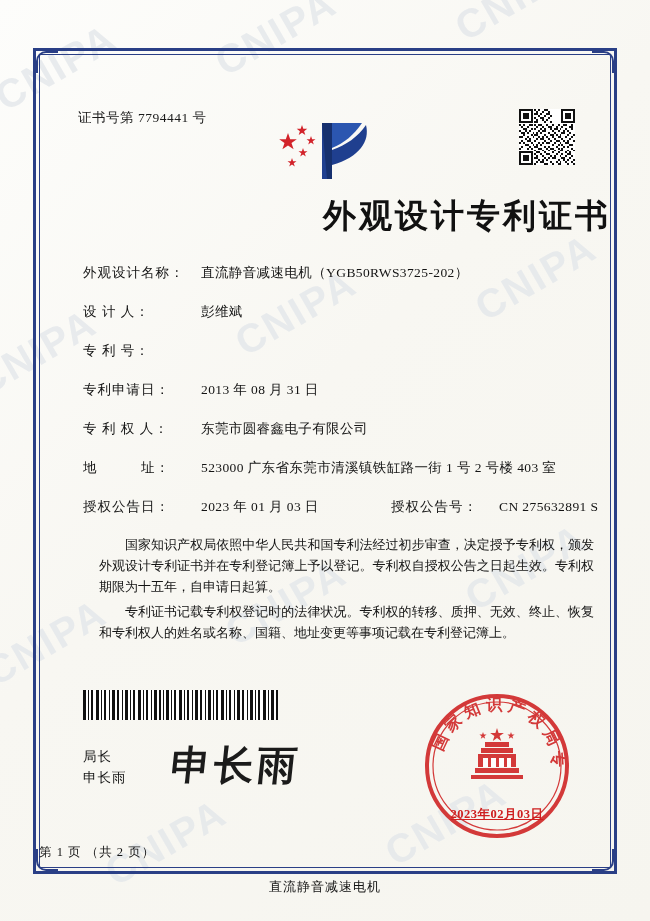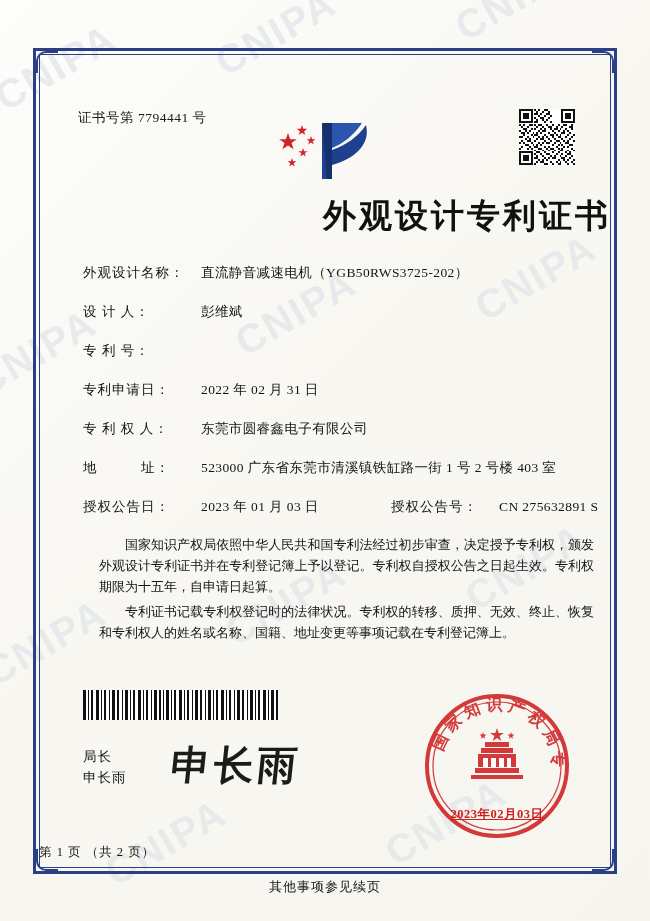--- a/index.html
+++ b/index.html
@@ -511,21 +511,21 @@
       </div>
       <div class="field-row">
         <span class="field-label">设 计 人：</span>
         <span class="field-value">彭维斌</span>
       </div>
       <div class="field-row">
         <span class="field-label">专 利 号：</span>
       </div>
       <div class="field-row">
         <span class="field-label">专利申请日：</span>
-        <span class="field-value">2022 年 02 月 31 日</span>
+        <span class="field-value">2013 年 08 月 31 日</span>
       </div>
       <div class="field-row">
         <span class="field-label">专 利 权 人：</span>
         <span class="field-value">东莞市圆睿鑫电子有限公司</span>
       </div>
       <div class="field-row">
         <span class="field-label">地　　　址：</span>
         <span class="field-value">523000 广东省东莞市清溪镇铁缸路一街 1 号 2 号楼 403 室</span>
       </div>
       <div class="field-row double">
@@ -630,14 +630,14 @@
             <textPath href="#sealArc" startOffset="8%">国家知识产权局专利局</textPath>
           </text>
         </g>
       </svg>
     </div>
     <div class="seal-date">2023年02月03日</div>
 
     <div class="page-no">第 1 页 （共 2 页）</div>
   </div>
 
-  <div class="footer-note">其他事项参见续页</div>
+  <div class="footer-note">直流静音减速电机</div>
 </div>
 
 </body></html>

